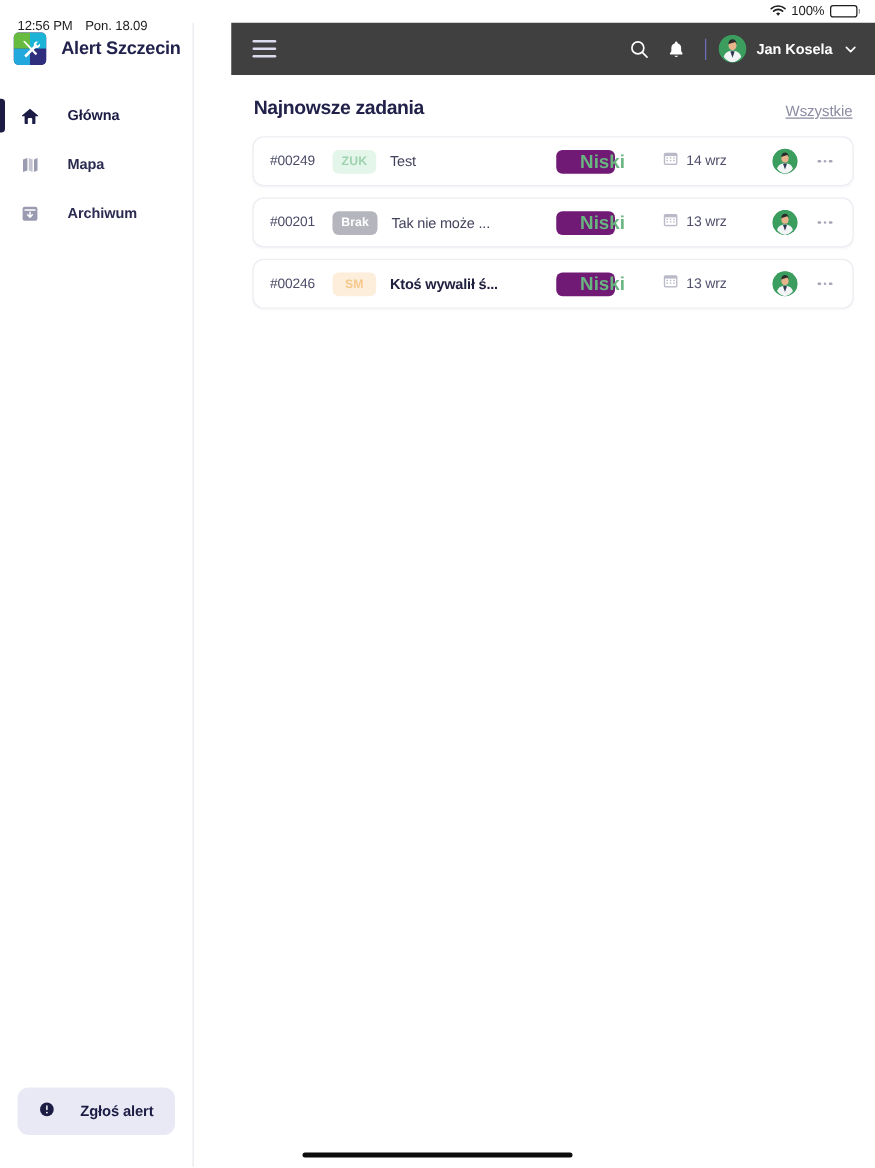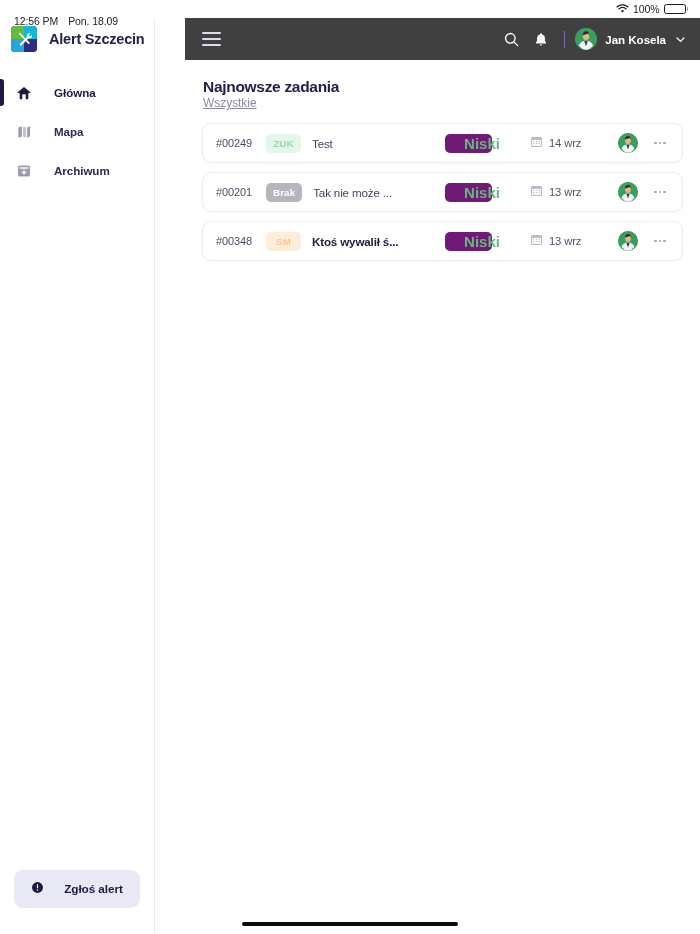--- a/index.html
+++ b/index.html
@@ -231,25 +231,24 @@
     position: absolute;
     top: 60px; left: 185px;
     width: 515px;
     height: 874px;
     background: #ffffff;
     padding: 18px 17px 0 17px;
     overflow: hidden;
   }
   .section-head {
     display: flex;
-    align-items: flex-start;
+    align-items: flex-end;
     justify-content: space-between;
     padding: 0 1px 0 1px;
     margin-bottom: 13px;
-    flex-direction: column;
   }
   .section-title {
     font-size: 15.5px;
     font-weight: bold;
     color: #21214a;
     letter-spacing: -0.3px;
   }
   .section-link {
     font-size: 12px;
     color: #8b8ba3;
@@ -594,21 +593,21 @@
           </svg>
         </span>
         <span class="t-more">
             <i></i>
             <i></i>
             <i></i>
           </span>
       </div>
 
       <div class="task-row">
-        <span class="t-id">#00348</span>
+        <span class="t-id">#00246</span>
         <span class="t-tag amber">SM</span>
         <span class="t-title bold">Ktoś wywalił ś...</span>
         <span class="t-prio">Niski</span>
         <span class="t-date">
           <span>
             <svg width="13" height="13" viewBox="0 0 16 16">
               <rect x="1.3" y="2.6" width="13.4" height="12.1" rx="1.6" fill="#b9b9c8"></rect>
               <rect x="2.6" y="6" width="10.8" height="7.4" fill="#ffffff"></rect>
               <rect x="3.8" y="7.2" width="1.5" height="1.3" fill="#b9b9c8"></rect>
               <rect x="7.2" y="7.2" width="1.5" height="1.3" fill="#b9b9c8"></rect>

